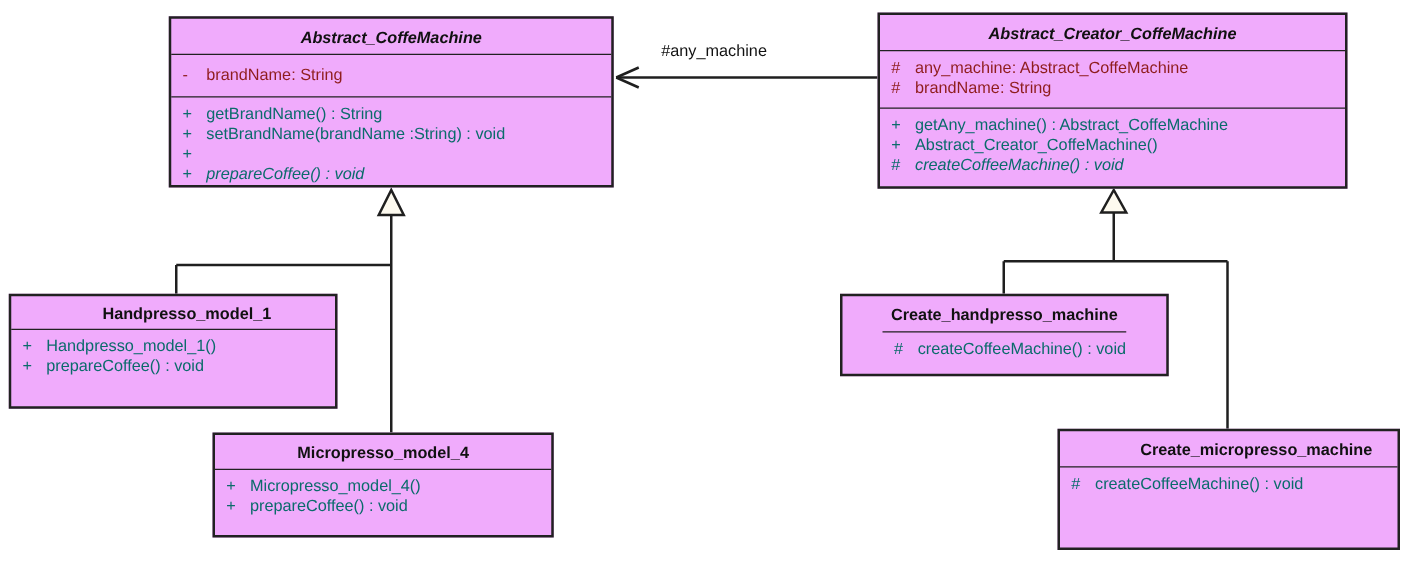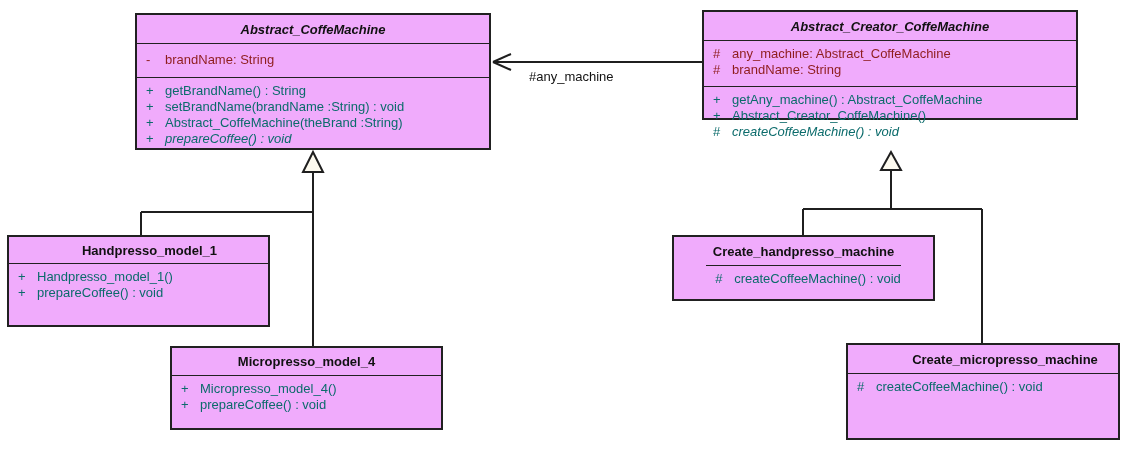--- a/index.html
+++ b/index.html
@@ -53,21 +53,20 @@
     box-sizing: border-box;
   }
   .attrs .row { color: #8F1D1D; }
   .methods .row { color: #0B6B6B; }
   .row.italic .txt { font-style: italic; }
   .edge-label {
     position: absolute;
     font-size: 13px;
     color: #111111;
     white-space: nowrap;
-    margin-top: 36px;
   }
 </style>
 </head>
 <body>
 
 <div class="canvas">
 
   <svg class="connectors" viewBox="0 0 1123 450" xmlns="http://www.w3.org/2000/svg">
 
     <g stroke="#1f1f1f" stroke-width="2" fill="none">
@@ -106,30 +105,29 @@
       <div class="row">
         <span class="vis">+</span>
         <span class="txt">getBrandName() : String</span>
       </div>
       <div class="row">
         <span class="vis">+</span>
         <span class="txt">setBrandName(brandName :String) : void</span>
       </div>
       <div class="row">
         <span class="vis">+</span>
-        <span class="txt">Abstract_CoffeMachine(theBrand :String)</span>
       </div>
       <div class="row italic">
         <span class="vis">+</span>
         <span class="txt">prepareCoffee() : void</span>
       </div>
     </div>
   </div>
 
-  <div class="uml-class" style="left:702px; top:10px; width:376px; height:110px;">
+  <div class="uml-class" style="left:702px; top:10px; width:376px; height:141px;">
     <div class="uml-title abstract" style="height:28px;">Abstract_Creator_CoffeMachine</div>
     <div class="compartment attrs" style="flex:0 0 46px;">
       <div class="row">
         <span class="vis">#</span>
         <span class="txt">any_machine: Abstract_CoffeMachine</span>
       </div>
       <div class="row">
         <span class="vis">#</span>
         <span class="txt">brandName: String</span>
       </div>

